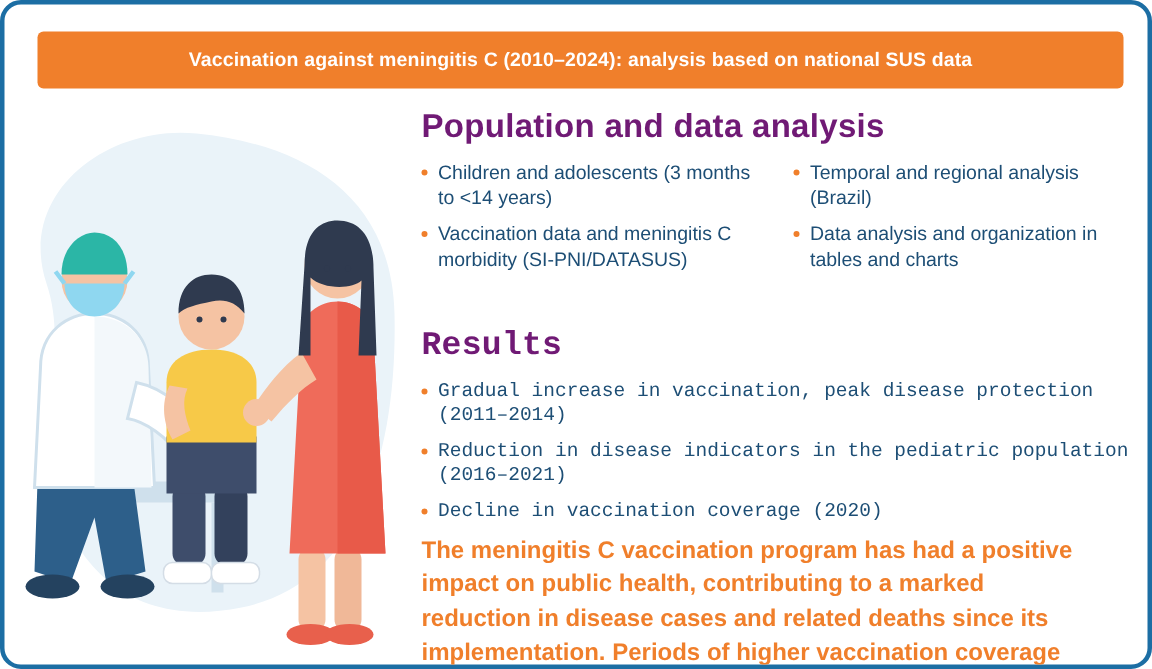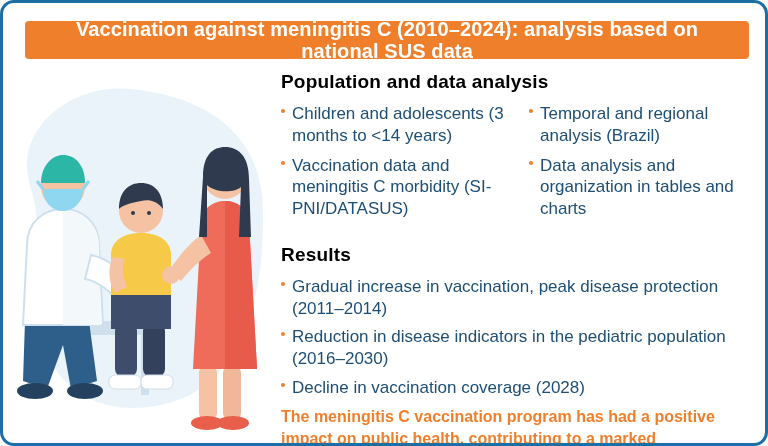--- a/index.html
+++ b/index.html
@@ -33,21 +33,21 @@
     background: #f07f2b;
     border-radius: 4px;
     display: flex;
     align-items: center;
     justify-content: center;
     box-sizing: border-box;
     padding: 0 12px;
   }
   #title-bar .title-text {
     color: #ffffff;
-    font-size: 20px;
+    font-size: 13px;
     font-weight: bold;
     letter-spacing: 0.1px;
     text-align: center;
     line-height: 1.1;
   }
   
   #illustration {
     position: absolute;
     left: 8px;
     top: 66px;
@@ -55,22 +55,22 @@
     height: 370px;
   }
   
   #content {
     position: absolute;
     left: 278px;
     top: 68px;
     width: 478px;
   }
   .section-heading {
-    color: #000000;
-    font-size: 19px;
+    color: #701a75;
+    font-size: 22px;
     font-weight: bold;
     margin: 0 0 10px 0;
     letter-spacing: 0.2px;
   }
   .two-col {
     display: flex;
     gap: 18px;
   }
   .col {
     flex: 1;
@@ -78,35 +78,36 @@
   ul.bullets {
     list-style: none;
     margin: 0;
     padding: 0;
   }
   ul.bullets li {
     position: relative;
     padding-left: 11px;
     margin-bottom: 8px;
     color: #1d4e75;
-    font-size: 17px;
+    font-size: 13px;
     line-height: 1.28;
   }
   ul.bullets li:before {
     content: "";
     position: absolute;
     left: 0;
     top: 6px;
     width: 4px;
     height: 4px;
     background: #f07f2b;
     border-radius: 50%;
   }
   #results-block {
-    margin-top: 16px;
+    margin-top: 28px;
+    font-family: Liberation Mono, monospace;
   }
   #results-block ul.bullets li {
     margin-bottom: 7px;
   }
   #conclusion {
     margin-top: 6px;
     color: #f07f2b;
     font-size: 16px;
     font-weight: bold;
     line-height: 1.42;
@@ -211,21 +212,21 @@
             <li>Data analysis and organization in tables and charts</li>
           </ul>
         </div>
       </div>
     </div>
 
     <div id="results-block">
       <h2 class="section-heading">Results</h2>
       <ul class="bullets">
         <li>Gradual increase in vaccination, peak disease protection (2011–2014)</li>
-        <li>Reduction in disease indicators in the pediatric population (2016–2030)</li>
-        <li>Decline in vaccination coverage (2028)</li>
+        <li>Reduction in disease indicators in the pediatric population (2016–2021)</li>
+        <li>Decline in vaccination coverage (2020)</li>
       </ul>
     </div>
 
     <div id="conclusion">The meningitis C vaccination program has had a positive impact on public health, contributing to a marked reduction in disease cases and related deaths since its implementation. Periods of higher vaccination coverage were associated with lower morbidity and mortality rates</div>
 
   </div>
 </div>
 
 </body></html>

